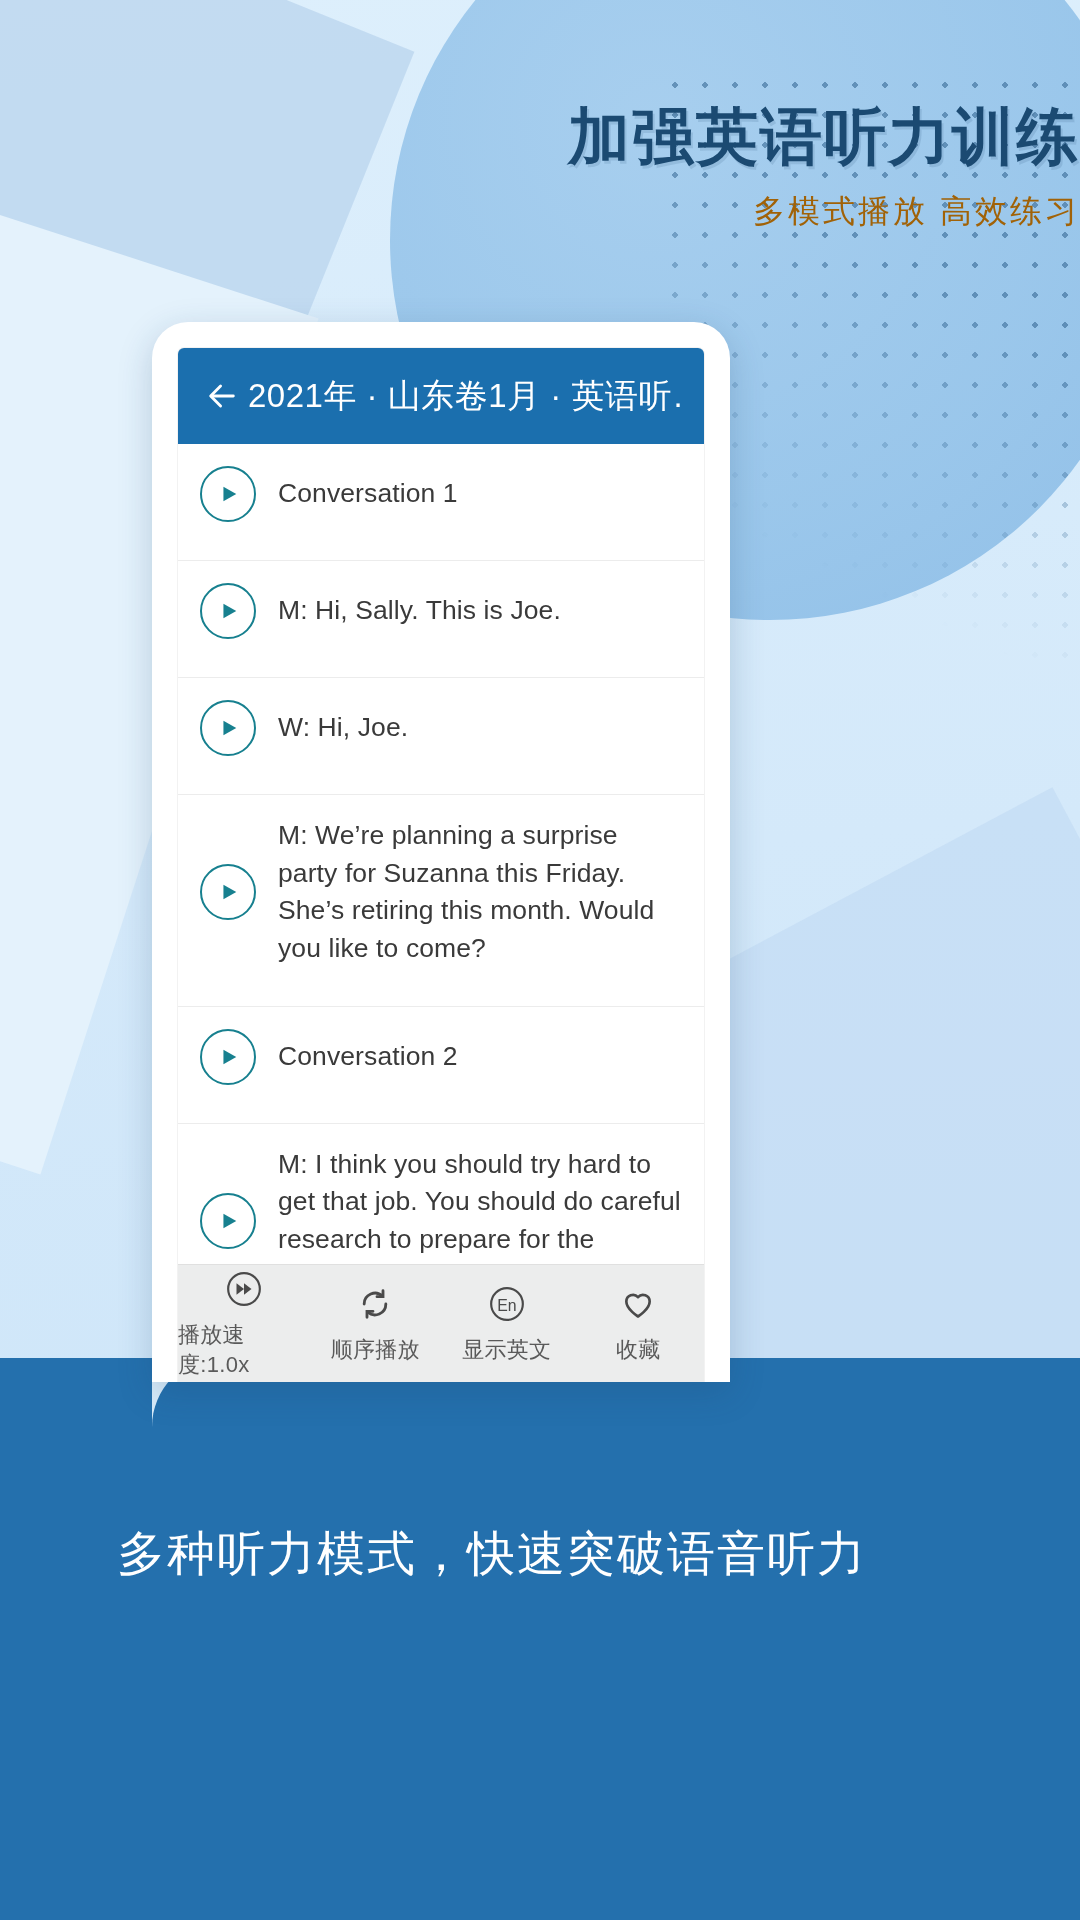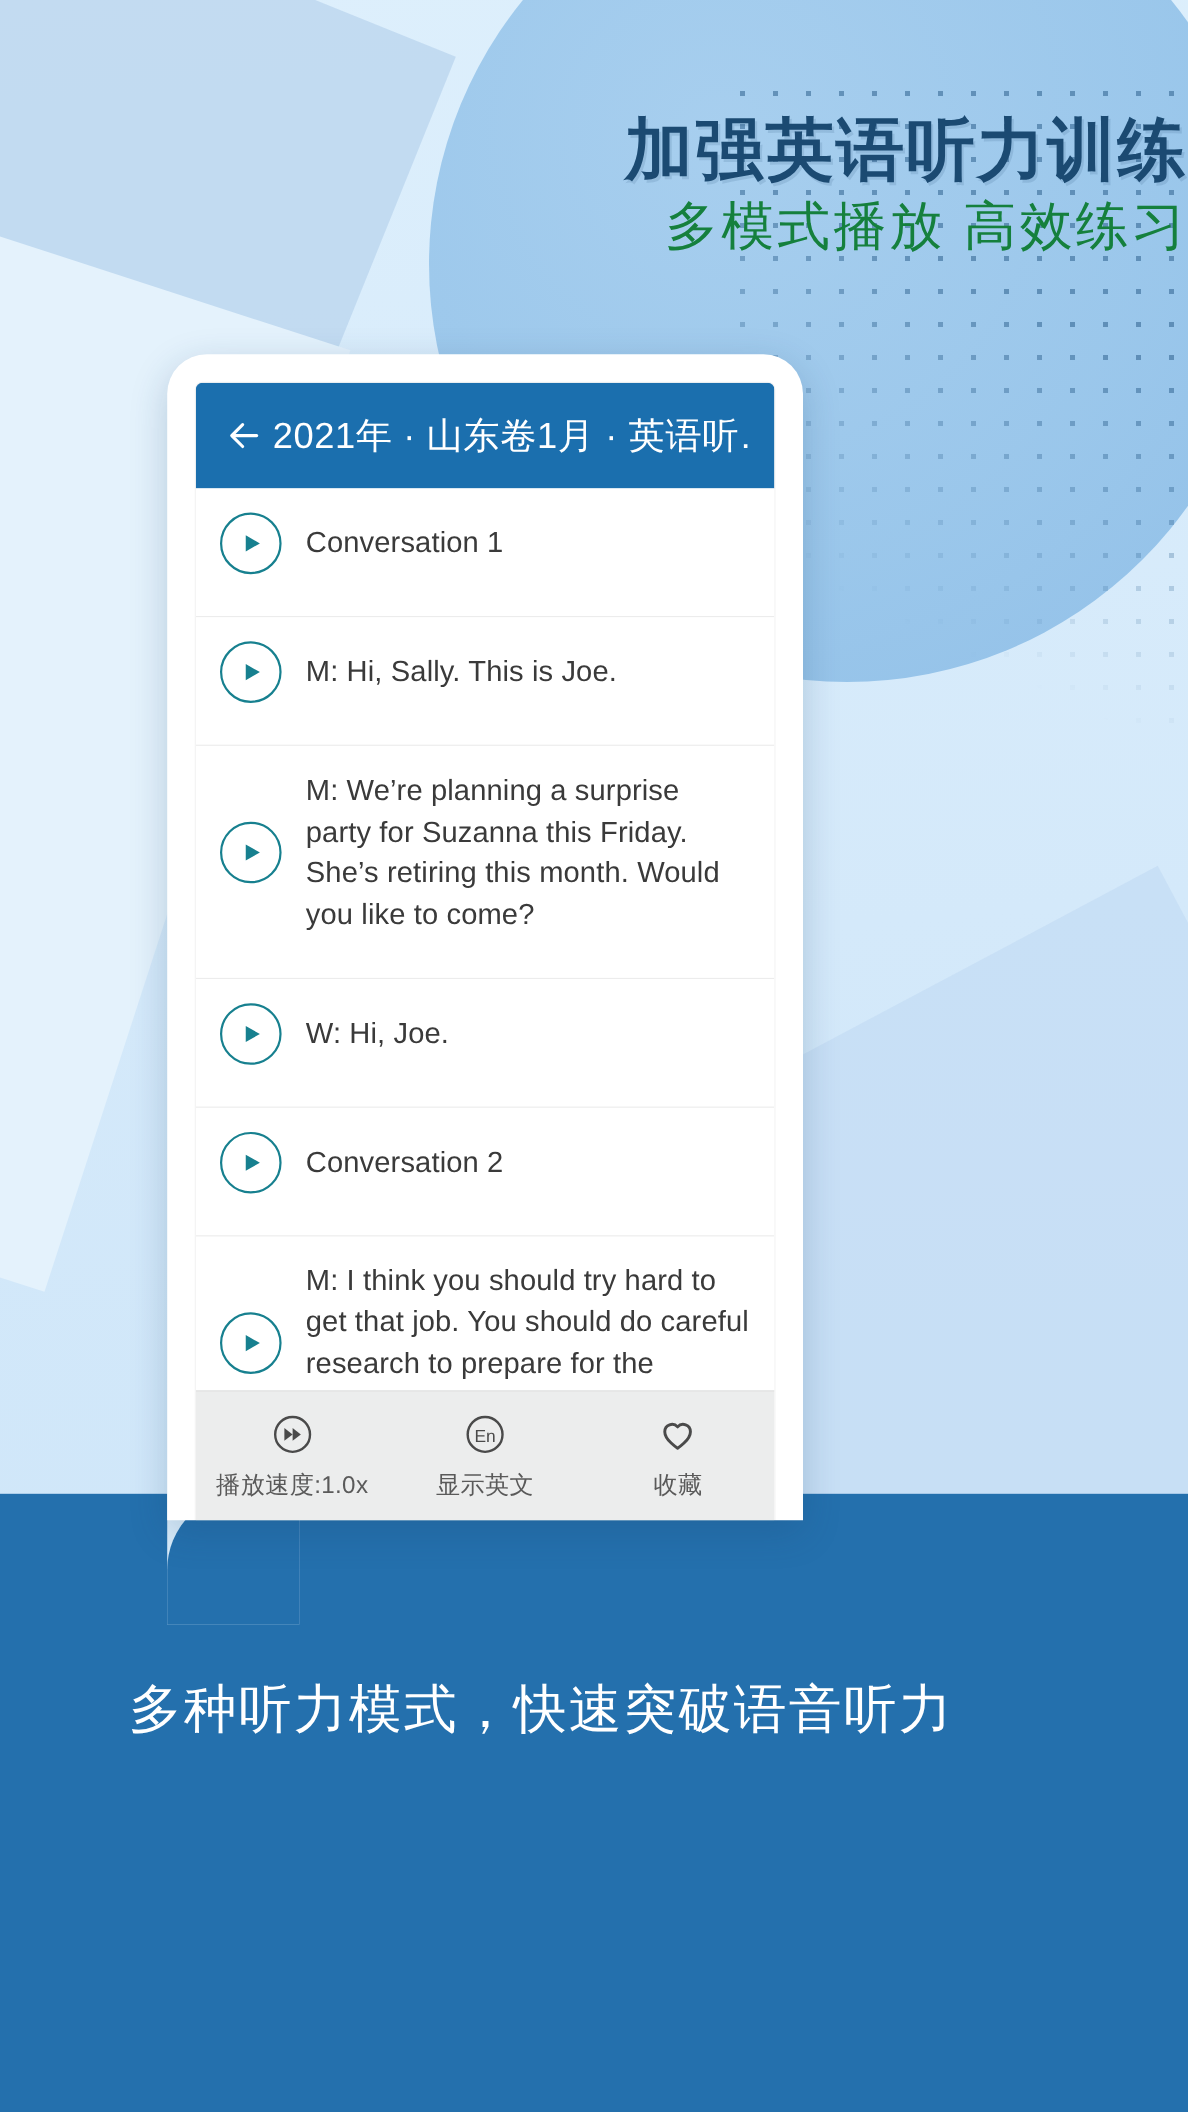--- a/index.html
+++ b/index.html
@@ -88,23 +88,23 @@
   }
   .hero-title {
     font-size: 62px;
     font-weight: 700;
     letter-spacing: 2px;
     color: #1b4a72;
     line-height: 1.06;
     text-shadow: 2px 3px 0 rgba(20,60,95,.12);
   }
   .hero-sub {
-    margin-top: 4px;
-    font-size: 48px;
-    color: #15803d;
+    margin-top: 20px;
+    font-size: 32px;
+    color: #a16207;
     letter-spacing: 3px;
     font-weight: 400;
   }
 
   
   .phone {
     position: absolute;
     left: 152px;
     top: 322px;
     width: 578px;
@@ -303,30 +303,30 @@
           </div>
           <div class="row-text">M: Hi, Sally. This is Joe.</div>
         </div>
 
         <div class="row">
           <div class="play-btn">
             <svg width="22" height="22" viewBox="0 0 24 24">
                 <polygon points="7,4 21,12 7,20" fill="#17808f"></polygon>
               </svg>
           </div>
+          <div class="row-text">W: Hi, Joe.</div>
+        </div>
+
+        <div class="row">
+          <div class="play-btn">
+            <svg width="22" height="22" viewBox="0 0 24 24">
+                <polygon points="7,4 21,12 7,20" fill="#17808f"></polygon>
+              </svg>
+          </div>
           <div class="row-text">M: We’re planning a surprise party for Suzanna this Friday. She’s retiring this month. Would you like to come?</div>
-        </div>
-
-        <div class="row">
-          <div class="play-btn">
-            <svg width="22" height="22" viewBox="0 0 24 24">
-                <polygon points="7,4 21,12 7,20" fill="#17808f"></polygon>
-              </svg>
-          </div>
-          <div class="row-text">W: Hi, Joe.</div>
         </div>
 
 
         <div class="row">
           <div class="play-btn">
             <svg width="22" height="22" viewBox="0 0 24 24">
                 <polygon points="7,4 21,12 7,20" fill="#17808f"></polygon>
               </svg>
           </div>
           <div class="row-text">Conversation 2</div>
@@ -349,20 +349,31 @@
           <div class="tool-icon">
             <svg width="40" height="40" viewBox="0 0 24 24" fill="none" stroke="currentColor" stroke-width="1.3">
               <circle cx="12" cy="12" r="9.5"></circle>
               <polygon points="7.5,8.5 12,12 7.5,15.5" fill="currentColor" stroke="none"></polygon>
               <polygon points="12,8.5 16.5,12 12,15.5" fill="currentColor" stroke="none"></polygon>
             </svg>
           </div>
           <div class="tool-label">播放速度:1.0x</div>
         </div>
 
+        <div class="tool">
+          <div class="tool-icon">
+            <svg width="40" height="40" viewBox="0 0 24 24" fill="none" stroke="currentColor" stroke-width="1.7" stroke-linecap="round">
+              <path d="M5.5 12a6.5 6.5 0 0 1 11-4.7"></path>
+              <path d="M18.5 12a6.5 6.5 0 0 1-11 4.7"></path>
+              <polyline points="16.8 4 16.8 7.6 13.2 7.6" fill="none"></polyline>
+              <polyline points="7.2 20 7.2 16.4 10.8 16.4" fill="none"></polyline>
+            </svg>
+          </div>
+          <div class="tool-label">顺序播放</div>
+        </div>
 
         <div class="tool">
           <div class="tool-icon">
             <svg width="40" height="40" viewBox="0 0 24 24" fill="none" stroke="currentColor" stroke-width="1.3">
               <circle cx="12" cy="12" r="9.5"></circle>
               <text x="12" y="16" text-anchor="middle" font-size="9.5" font-family="Liberation Sans, sans-serif" fill="currentColor" stroke="none">En</text>
             </svg>
           </div>
           <div class="tool-label">显示英文</div>
         </div>

